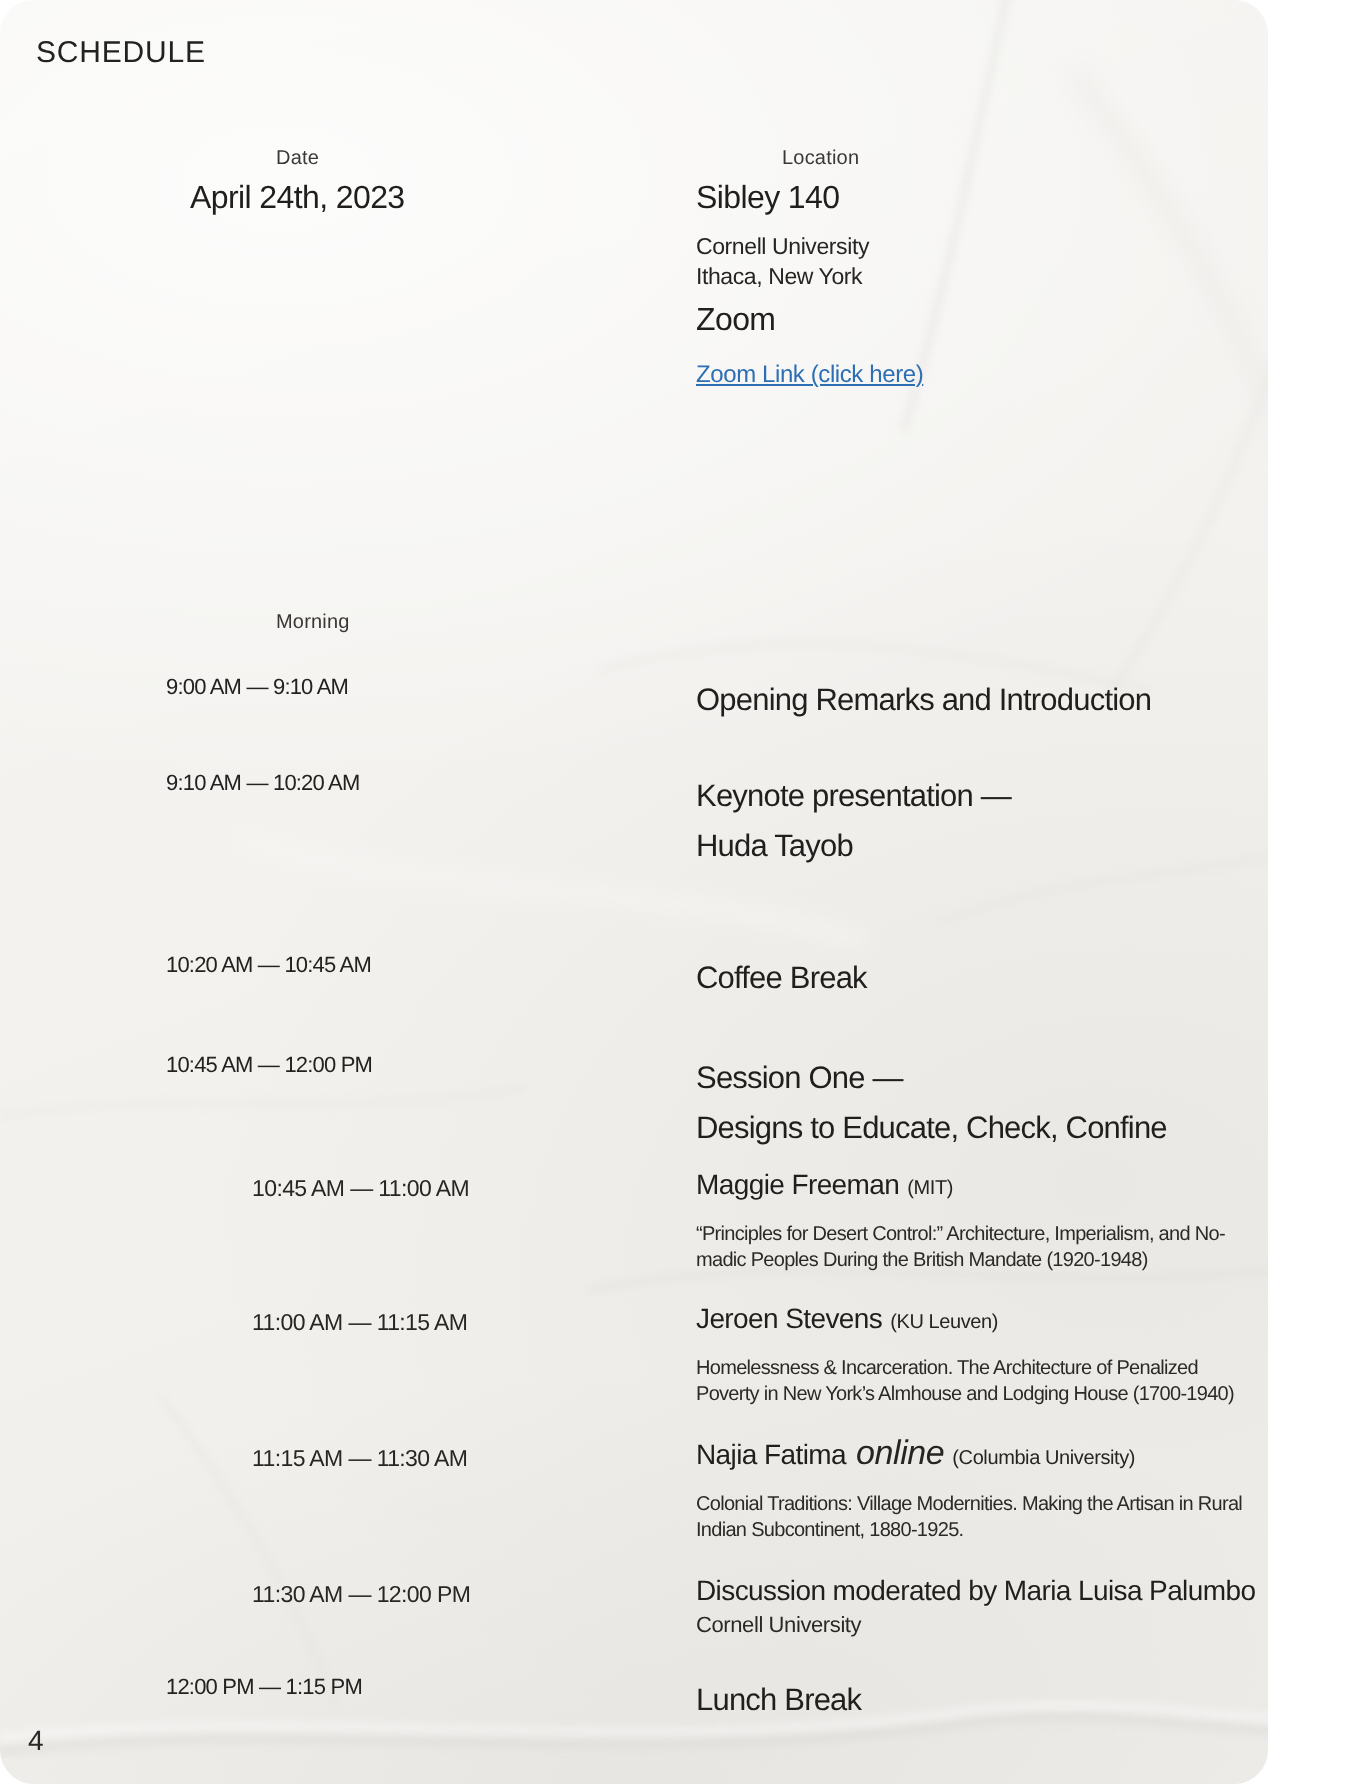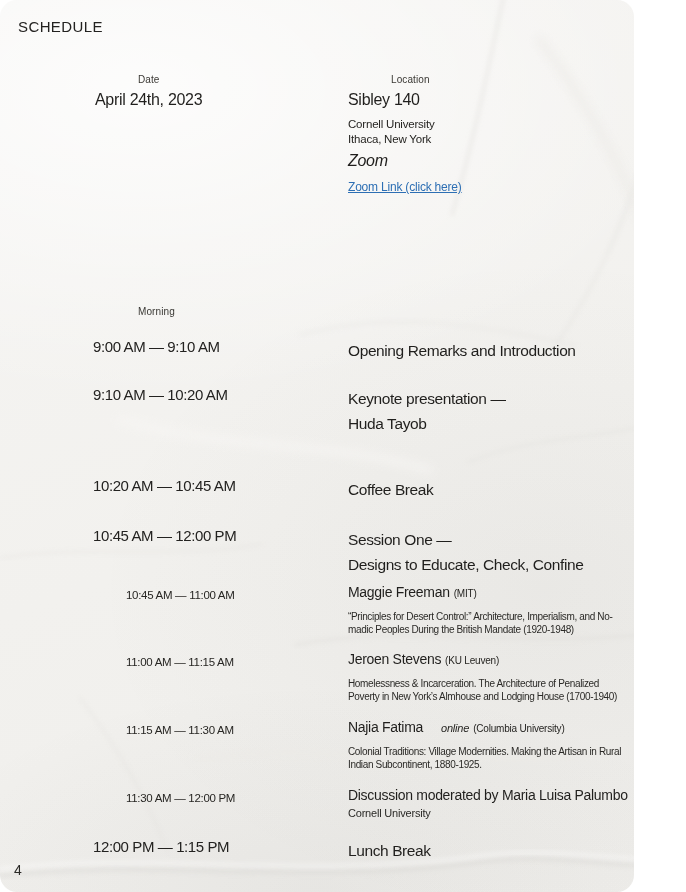--- a/index.html
+++ b/index.html
@@ -29,29 +29,29 @@
   .lbl { font-size: 10px; letter-spacing: 0.1px; color: #3a3834; padding-left: 43px; }
   .big { font-size: 16px; letter-spacing: -0.3px; color: #201f1d; }
   .med { font-size: 11.5px; letter-spacing: -0.2px; line-height: 15px; color: #262522; white-space: pre-line; }
 
   .zoom-link {
     font-size: 12px; letter-spacing: -0.2px;
     color: #2d6fb4; text-decoration: underline; cursor: pointer;
   }
 
   .row { position: absolute; left: 0; right: 0; }
-  .row .time { position: absolute; left: 93px; font-size: 15px; letter-spacing: -0.4px; color: #232220; }
+  .row .time { position: absolute; left: 83px; font-size: 11px; letter-spacing: -0.4px; color: #232220; }
   .row .content { position: absolute; left: 348px; width: 332px; }
   .row .title-lines { font-size: 15.5px; letter-spacing: -0.4px; line-height: 25px; color: #201f1d; white-space: pre-line; }
   .row .subtitle { font-size: 11px; letter-spacing: -0.2px; color: #2a2926; margin-top: 1px; }
 
   .row.sub .time { left: 126px; top: 6px; font-size: 11.5px; letter-spacing: -0.3px; color: #272623; }
   .row.sub .head { font-size: 14px; letter-spacing: -0.3px; line-height: 18px; color: #201f1d; }
   .row.sub .aff { font-size: 10px; letter-spacing: -0.2px; color: #262522; margin-left: 4px; }
-  .row.sub .mode { font-size: 11px; font-style: italic; letter-spacing: -0.2px; color: #262522; margin-left: 18px; }
+  .row.sub .mode { font-size: 17px; font-style: italic; letter-spacing: -0.2px; color: #262522; margin-left: 5px; }
   .row.sub .abstract { font-size: 10px; letter-spacing: -0.35px; line-height: 13px; color: #2b2a27; margin-top: 7px; white-space: pre-line; }
   .row.sub .subtitle { font-size: 11px; margin-top: 3px; }
   .row.sub .head-line { line-height: 18px; }
   .row .title-one { font-size: 14px; letter-spacing: -0.3px; line-height: 18px; color: #201f1d; }
 
   .page-number { left: 14px; top: 862px; font-size: 14px; color: #2a2926; }
 </style>
 </head>
 <body>
 
@@ -84,21 +84,21 @@
 
   <div class="abs doc-title">SCHEDULE</div>
 
   <div class="abs lbl" style="left:95px; top:74px;">Date</div>
   <div class="abs big" style="left:95px; top:91px;">April 24th, 2023</div>
 
   <div class="abs lbl" style="left:348px; top:74px;">Location</div>
   <div class="abs big" style="left:348px; top:91px;">Sibley 140</div>
   <div class="abs med" style="left:348px; top:117px;">Cornell University
 Ithaca, New York</div>
-  <div class="abs big" style="left:348px; top:152px;font-style:italic;">Zoom</div>
+  <div class="abs big" style="left:348px; top:152px;">Zoom</div>
   <a class="abs zoom-link" style="left:348px; top:180px;">Zoom Link (click here)</a>
 
   <div class="abs lbl" style="left:95px; top:306px;">Morning</div>
 
   <div class="row main" style="top:338px;">
     <div class="time">9:00 AM — 9:10 AM</div>
     <div class="content">
         <div class="title-lines">Opening Remarks and Introduction</div>
       </div>
   </div>

